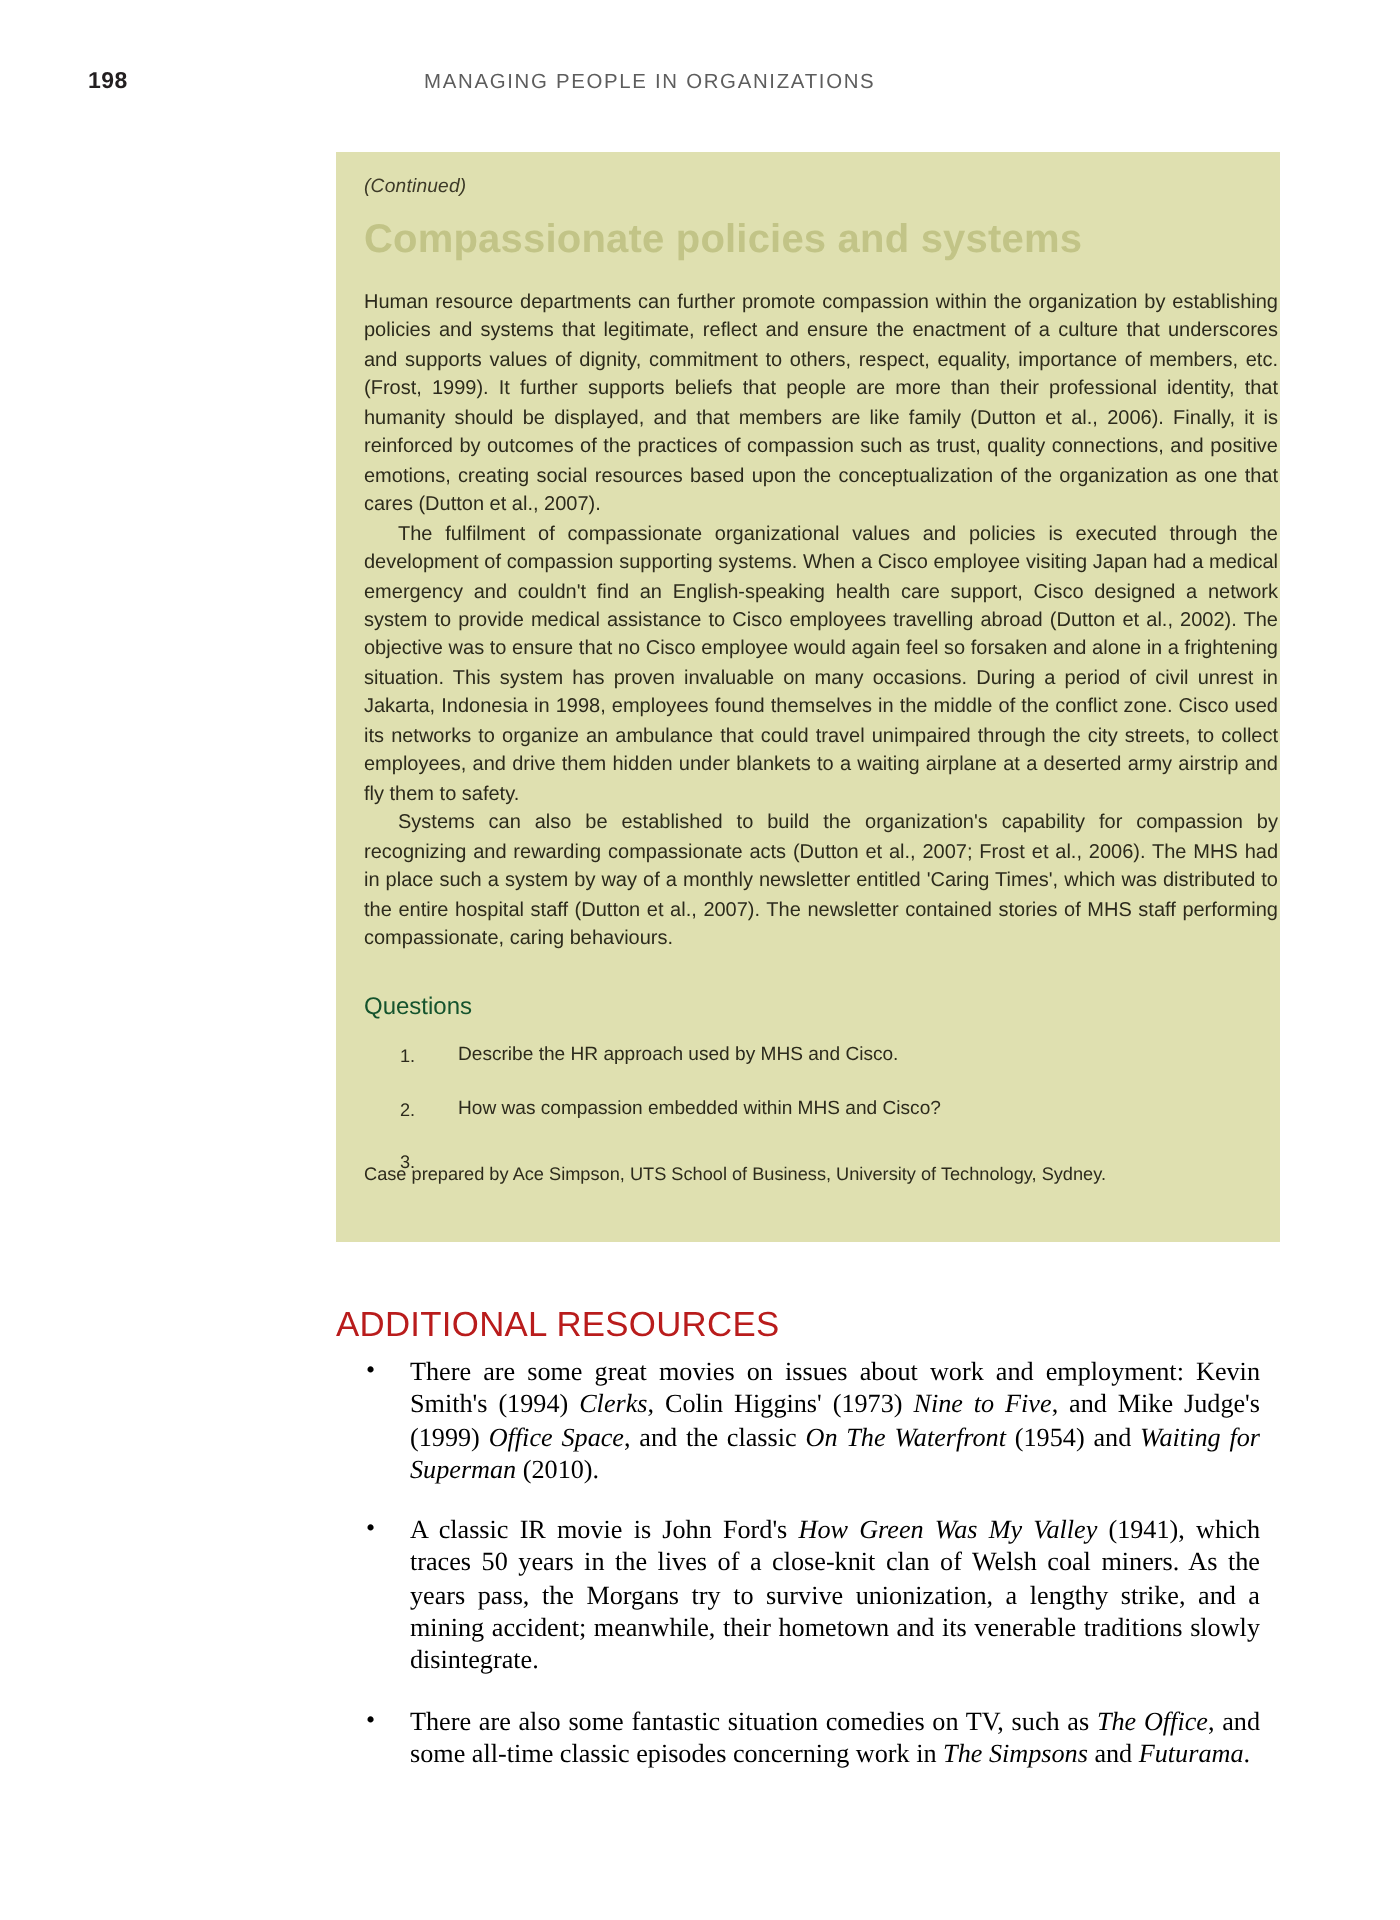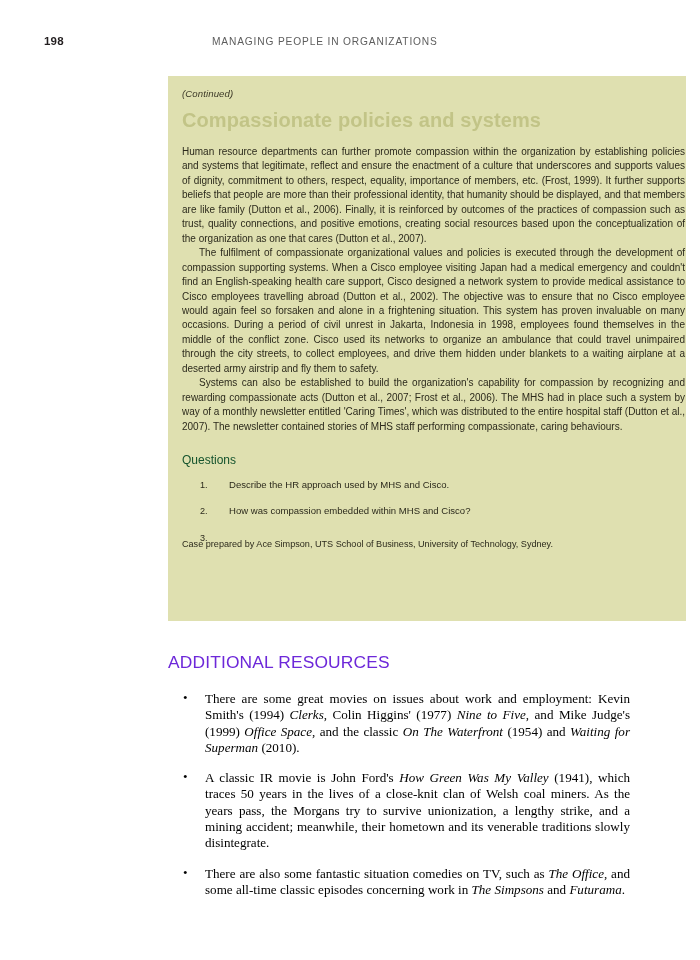--- a/index.html
+++ b/index.html
@@ -41,21 +41,21 @@
     letter-spacing: 0.85px;
     color: #5d5d5d;
     padding-left: 44px;
   }
 
   
   .case-box {
     position: absolute;
     left: 168px;
     top: 76px;
-    width: 518px;
+    width: 472px;
     height: 545px;
     background: #dfe0b0;
     box-sizing: border-box;
     padding: 12px 1px 0 14px;
   }
   .continued {
     font-size: 9.6px;
     font-style: italic;
     color: #3d3a28;
     margin: 0 0 10px 0;
@@ -116,22 +116,22 @@
   .resources {
     position: absolute;
     left: 168px;
     top: 652px;
     width: 462px;
   }
   .res-heading {
     font-size: 17.4px;
     font-weight: normal;
     letter-spacing: 0.15px;
-    color: #6d28d9;
-    margin: 0 0 18px 0;
+    color: #b91c1c;
+    margin: 0 0 5px 0;
   }
   .res-list {
     margin: 0;
     padding: 0;
     list-style: none;
   }
   .res-item {
     position: relative;
     padding-left: 37px;
     margin-bottom: 14px;
@@ -187,21 +187,21 @@
   </ol>
 
   <p class="case-credit">Case prepared by Ace Simpson, UTS School of Business, University of Technology, Sydney.</p>
 </div>
 
 <div class="resources">
   <h2 class="res-heading">ADDITIONAL RESOURCES</h2>
   <ul class="res-list">
     <li class="res-item">
       <span class="res-bullet">•</span>
-      <span class="res-text"><span>There are some great movies on issues about work and employment: Kevin Smith's (1994) </span><i>Clerks</i><span>, Colin Higgins' (1977) </span><i>Nine to Five</i><span>, and Mike Judge's (1999) </span><i>Office Space</i><span>, and the classic </span><i>On The Waterfront</i><span> (1954) and </span><i>Waiting for Superman</i><span> (2010).</span></span>
+      <span class="res-text"><span>There are some great movies on issues about work and employment: Kevin Smith's (1994) </span><i>Clerks</i><span>, Colin Higgins' (1973) </span><i>Nine to Five</i><span>, and Mike Judge's (1999) </span><i>Office Space</i><span>, and the classic </span><i>On The Waterfront</i><span> (1954) and </span><i>Waiting for Superman</i><span> (2010).</span></span>
     </li>
     <li class="res-item">
       <span class="res-bullet">•</span>
       <span class="res-text"><span>A classic IR movie is John Ford's </span><i>How Green Was My Valley</i><span> (1941), which traces 50 years in the lives of a close-knit clan of Welsh coal miners. As the years pass, the Morgans try to survive unionization, a lengthy strike, and a mining accident; meanwhile, their hometown and its venerable traditions slowly disintegrate.</span></span>
     </li>
     <li class="res-item">
       <span class="res-bullet">•</span>
       <span class="res-text"><span>There are also some fantastic situation comedies on TV, such as </span><i>The Office</i><span>, and some all-time classic episodes concerning work in </span><i>The Simpsons</i><span> and </span><i>Futurama</i><span>.</span></span>
     </li>
   </ul>

